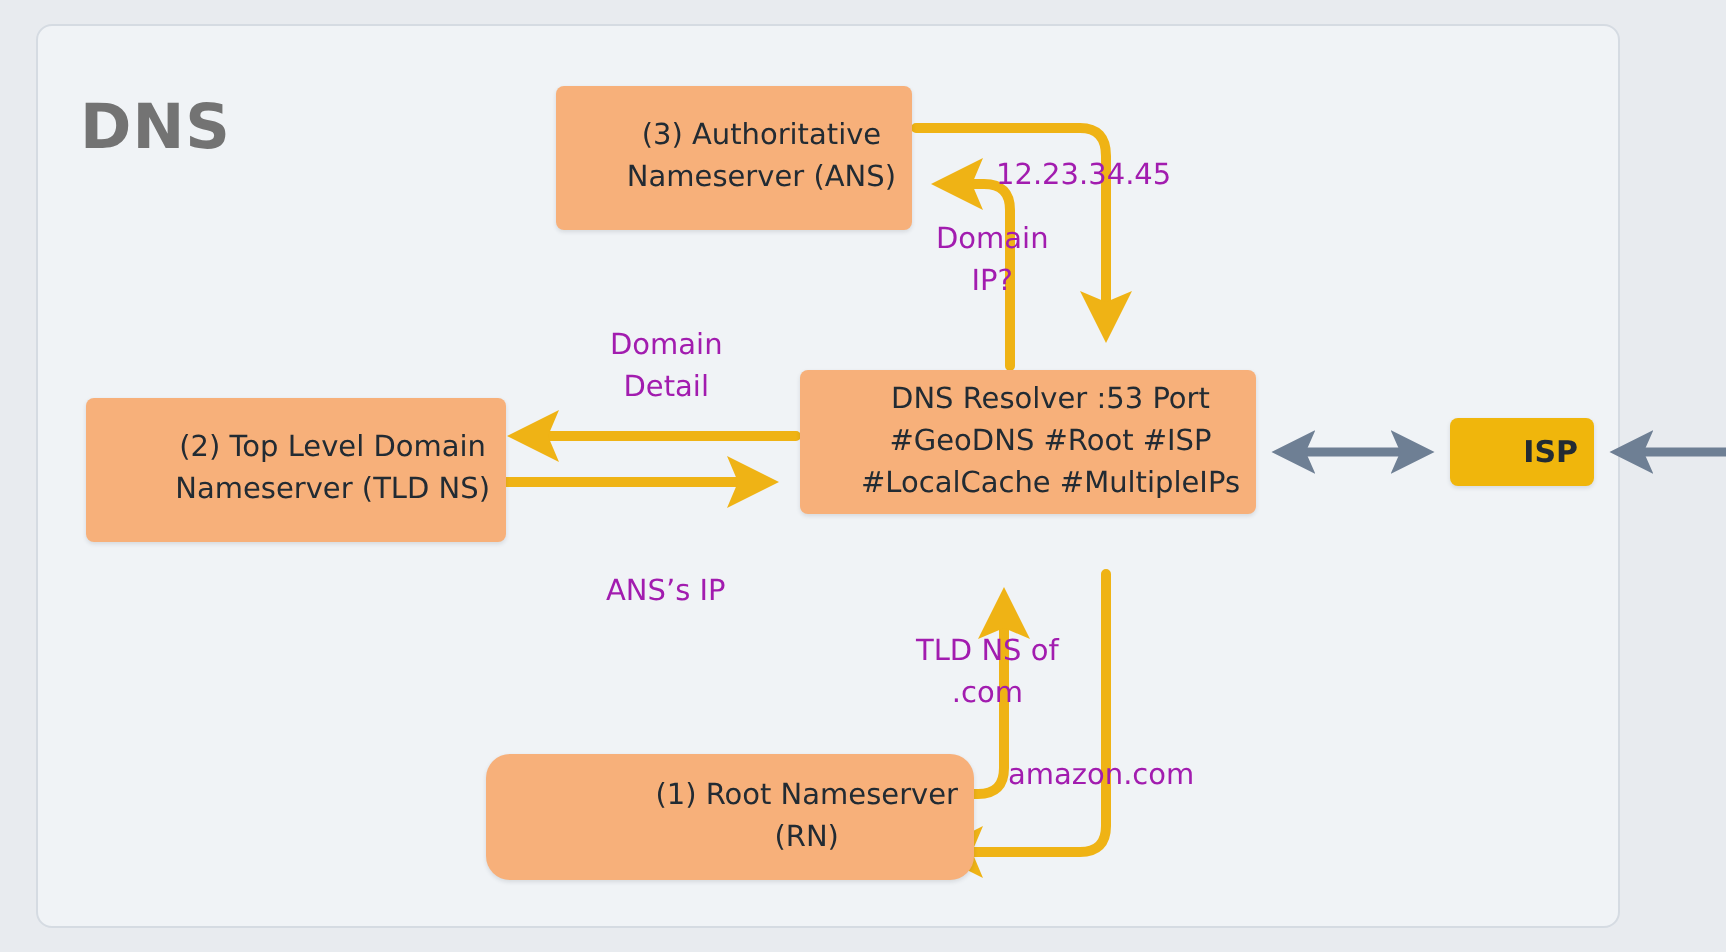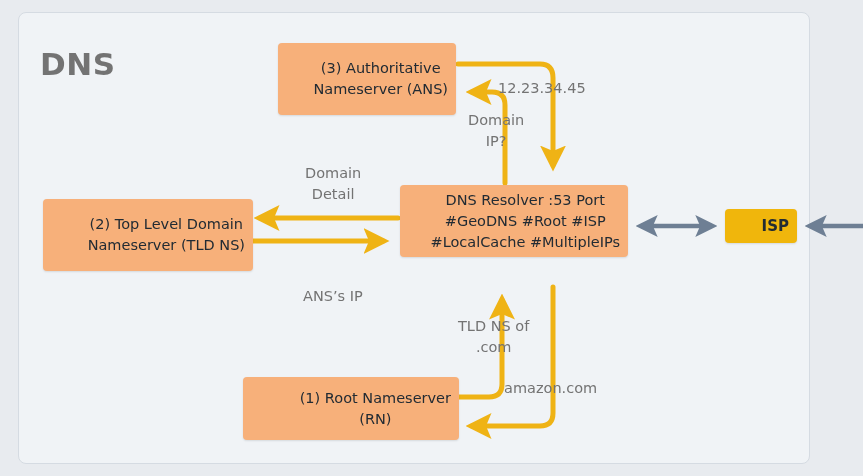--- a/index.html
+++ b/index.html
@@ -52,35 +52,35 @@
     line-height: 21px;
     padding: 4px 8px;
     box-shadow: 0 1px 2px rgba(40,50,60,0.13);
   }
   .peach { background: #f7b07a; }
   .amber { background: #f0b60c; font-weight: bold; }
 
   #node-ans      { left: 278px; top: 43px;  width: 178px; height: 72px; }
   #node-resolver { left: 400px; top: 185px; width: 228px; height: 72px; }
   #node-tld      { left: 43px;  top: 199px; width: 210px; height: 72px; }
-  #node-root     { left: 243px; top: 377px; width: 216px; height: 63px; }
+  #node-root     { left: 243px; top: 377px; width: 244px; height: 63px; border-radius: 12px; }
   #node-isp      { left: 725px; top: 209px; width: 72px;  height: 34px;
                    font-size: 15px; }
 
   
   #wires {
     position: absolute;
     left: 0; top: 0;
     width: 863px; height: 476px;
     pointer-events: none;
   }
   
   .elabel {
     position: absolute;
-    color: #737373;
+    color: #a21caf;
     font-size: 14.5px;
     line-height: 21px;
     text-align: center;
     white-space: pre;
   }
   #lbl-ip        { left: 498px; top: 78px;  }
   #lbl-domainip  { left: 468px; top: 110px; }
   #lbl-detail    { left: 305px; top: 163px; }
   #lbl-ansip     { left: 303px; top: 252px; margin-top: 34px; }
   #lbl-tldns     { left: 458px; top: 316px; }

